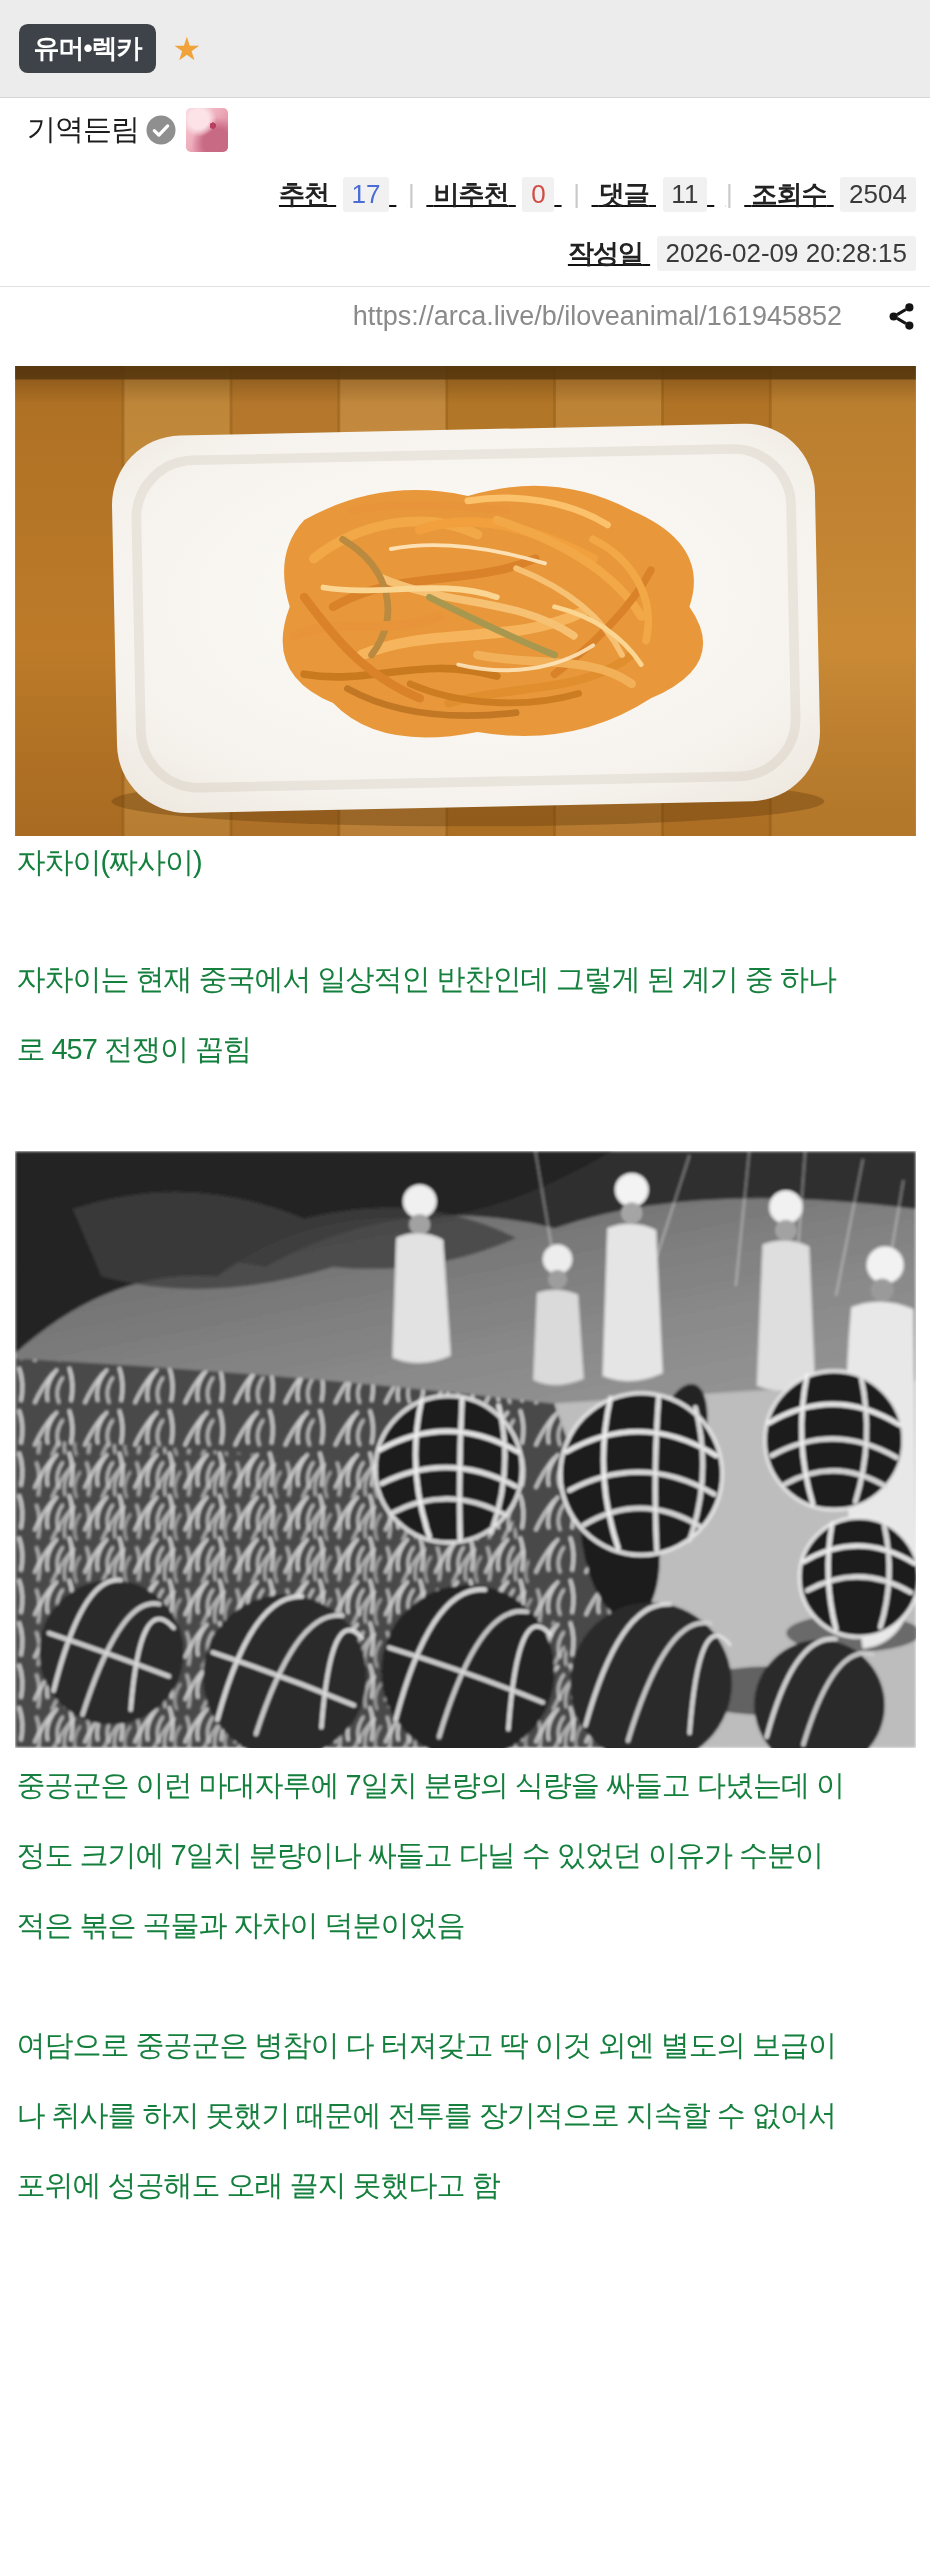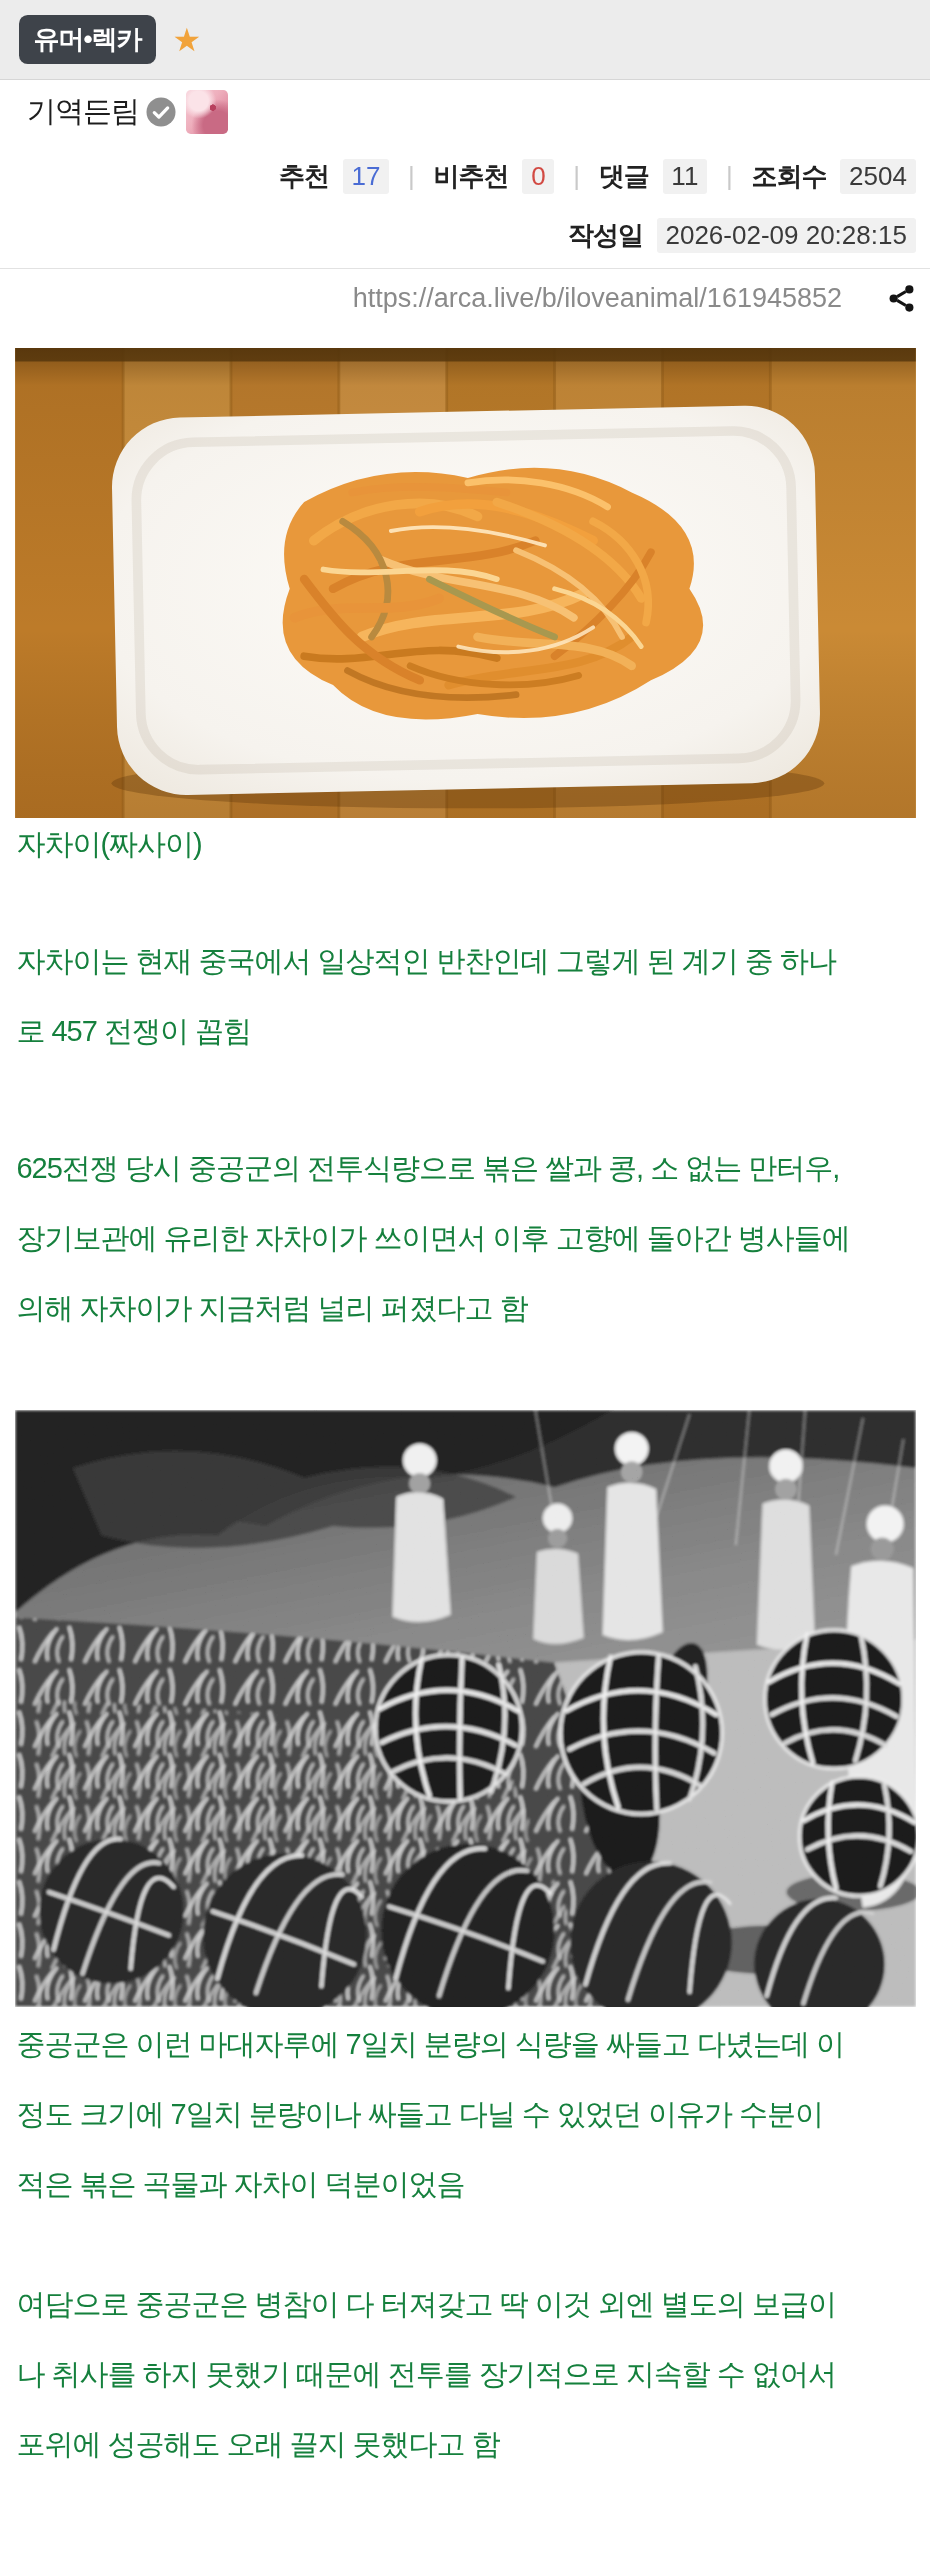--- a/index.html
+++ b/index.html
@@ -4,21 +4,21 @@
 <style>
   * { margin:0; padding:0; box-sizing:border-box; }
   html,body { background:#fff; }
   body {
     width:931px; height:2576px; overflow:hidden;
     font-family:"Liberation Sans","DejaVu Sans",sans-serif;
     color:#111;
   }
   
   .post-header {
-    height:80px; background:#ececec; border-bottom:1px solid #d6d6d6;
+    height:98px; background:#ececec; border-bottom:1px solid #d6d6d6;
     display:flex; align-items:center; padding:0 19px;
   }
   .board-badge {
     background:#3e434a; color:#fff; font-size:26px; font-weight:700;
     padding:6.7px 14.5px; border-radius:8.7px; letter-spacing:-1px; flex:0 0 auto;
   }
   .star-icon { color:#f1a33b; font-size:32px; margin-left:16.4px; }
   .post-title {
     font-size:32px; font-weight:700; color:#141414; margin-left:10.6px;
     letter-spacing:-1px; white-space:nowrap;
@@ -30,21 +30,21 @@
   .author-avatar {
     width:42px; height:44px; border-radius:4.8px; margin-left:10.6px;
     background:
       radial-gradient(circle at 64% 40%, #b8405e 0 8%, rgba(184,64,94,0) 9%),
       radial-gradient(circle at 30% 25%, #fbe3e8 0 22%, rgba(251,227,232,0) 40%),
       radial-gradient(circle at 75% 80%, #c96a84 0 30%, rgba(201,106,132,0) 55%),
       linear-gradient(130deg,#f6ccd6 0%,#eeaebc 45%,#e08ca2 75%,#d97b94 100%);
   }
   
   .meta-block { text-align:right; margin:13.5px 15.4px 0 0; }
-  .meta-row { margin-top:24px; font-size:26px; white-space:nowrap; }
+  .meta-row { margin-top:24px; font-size:26px; white-space:nowrap;text-decoration:underline; }
   .meta-label { font-weight:700; color:#222; letter-spacing:-1px; }
   .meta-value {
     display:inline-block; background:#f1f1f1; border-radius:2.9px;
     padding:1.9px 8.7px; margin-left:6.7px; color:#3a3a3a;
   }
   .meta-value.up { color:#4a6cd4; }
   .meta-value.down { color:#d24a43; }
   .meta-sep { color:#c9c9c9; margin:0 11.6px; font-weight:400; }
   
   .divider { border-top:1.9px solid #e2e2e2; margin-top:15.4px; }
@@ -191,23 +191,20 @@
       <path d="M345 335 C390 360 450 368 520 360" stroke="#b06a1a" stroke-width="7" opacity="0.7"></path>
       <path d="M470 140 C520 132 575 140 615 165" stroke="#fbc16b" stroke-width="7"></path>
     </g>
   </svg>
 </div>
 
 <div class="content">
   <p class="caption">자차이(짜사이)</p>
   <p class="para-1">자차이는 현재 중국에서 일상적인 반찬인데 그렇게 된 계기 중 하나
 로 457 전쟁이 꼽힘</p>
-  <p class="para-2">625전쟁 당시 중공군의 전투식량으로 볶은 쌀과 콩, 소 없는 만터우,
-장기보관에 유리한 자차이가 쓰이면서 이후 고향에 돌아간 병사들에
-의해 자차이가 지금처럼 널리 퍼졌다고 함</p>
 
   <div class="image-frame image-bw" style="margin-left:-1.9px;">
     <svg width="901" height="597" viewBox="0 0 935 619">
       <defs>
         <linearGradient id="bwBg" x1="0" y1="0" x2="0.3" y2="1">
           <stop offset="0%" stop-color="#4a4a4a"></stop>
           <stop offset="45%" stop-color="#6e6e6e"></stop>
           <stop offset="100%" stop-color="#8f8f8f"></stop>
         </linearGradient>
         <pattern id="grassP" width="52" height="44" patternUnits="userSpaceOnUse">

